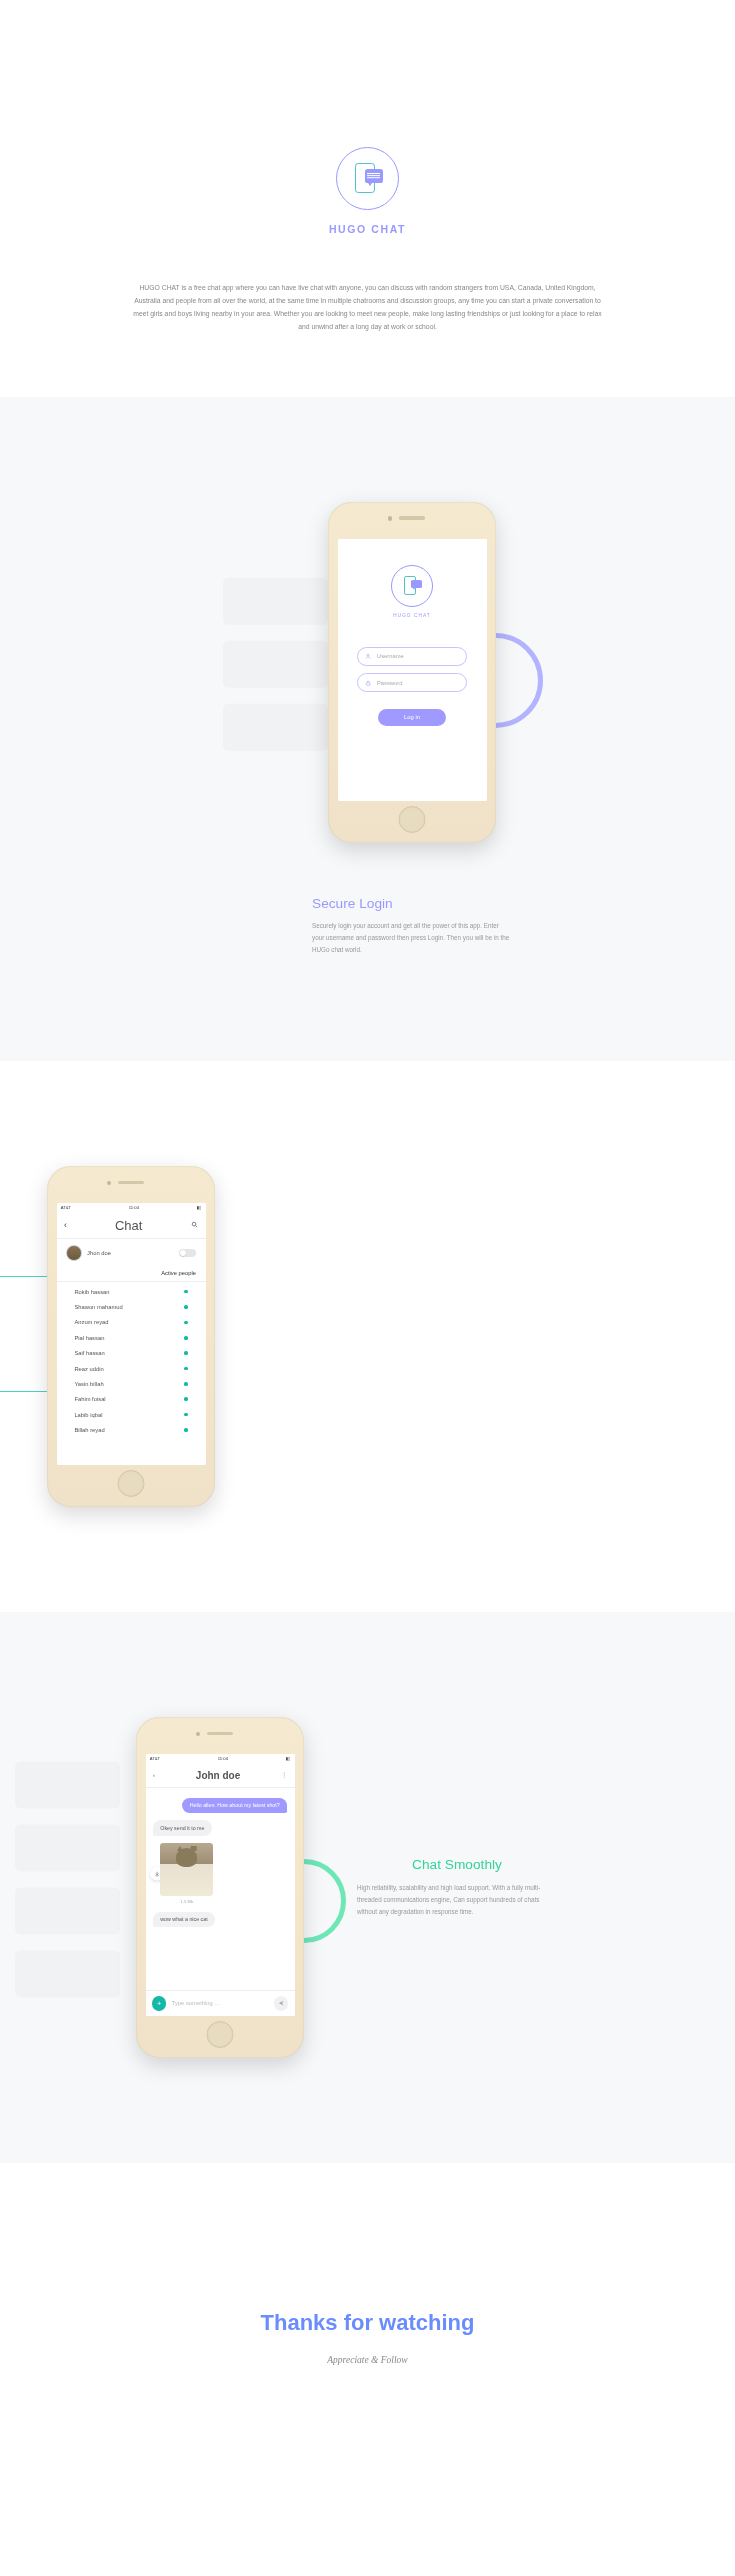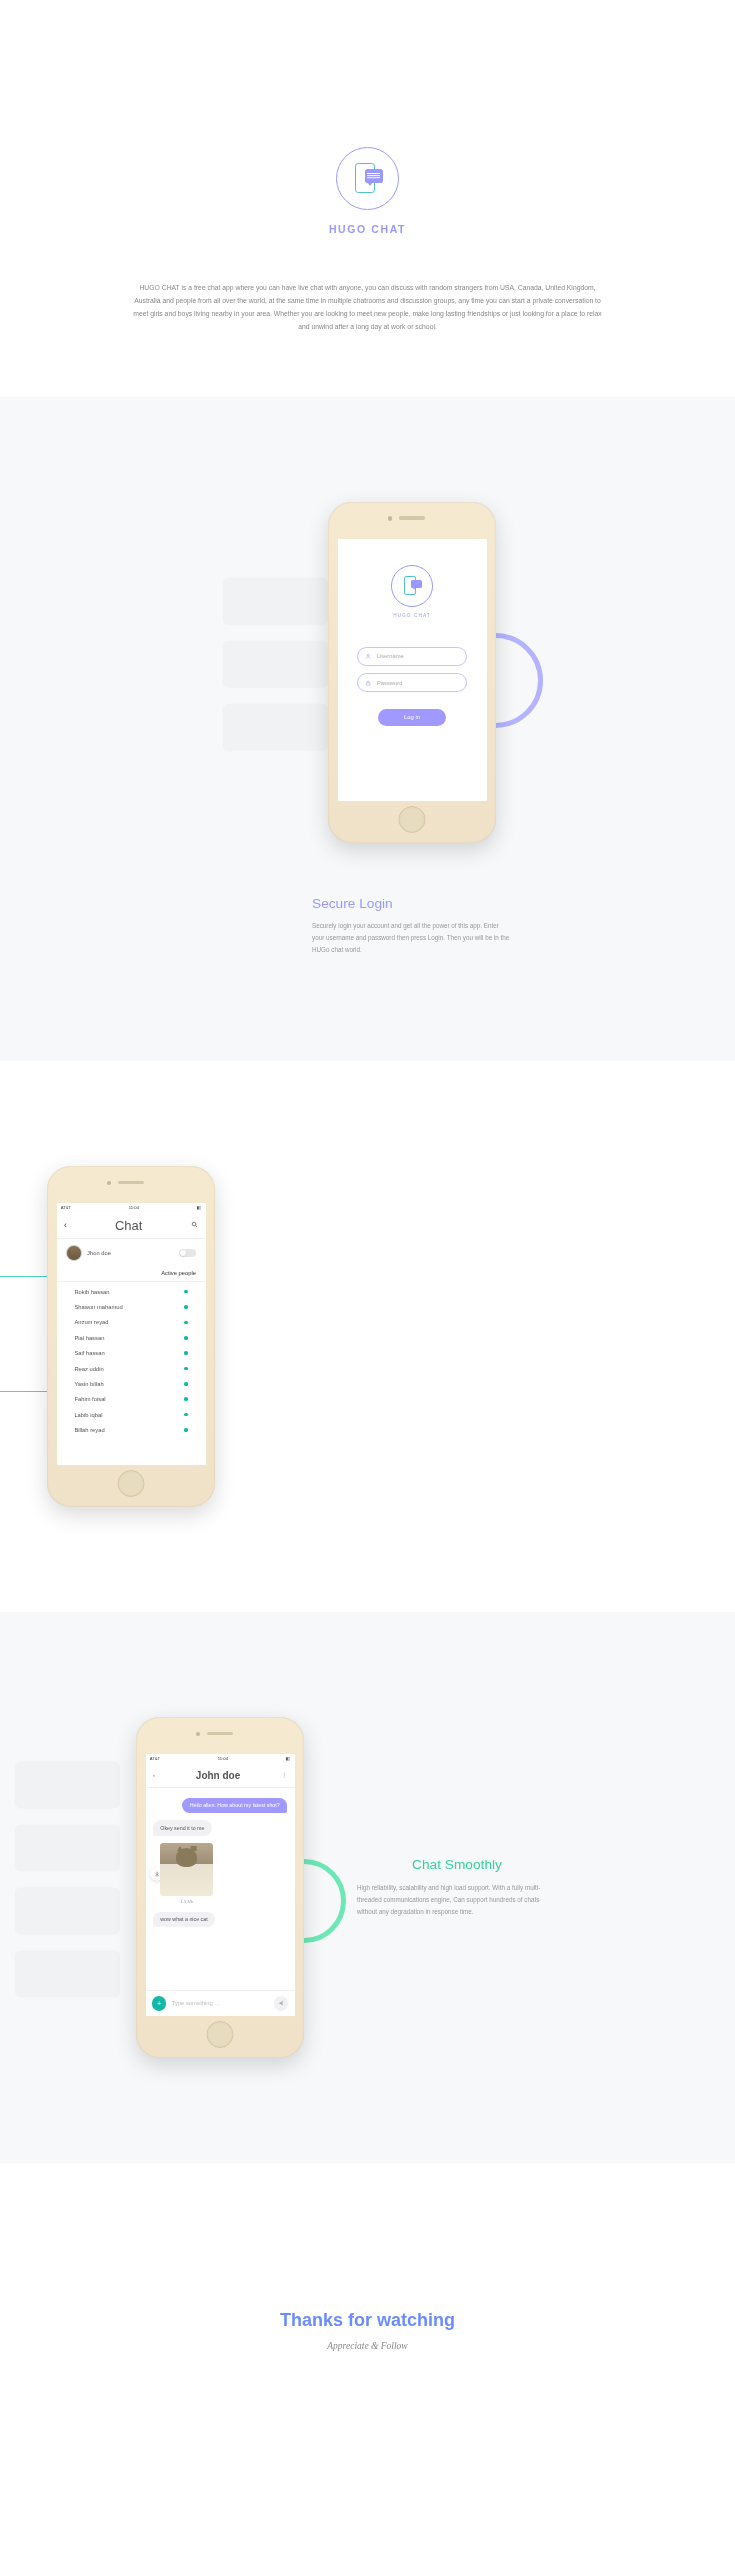--- a/index.html
+++ b/index.html
@@ -87,21 +87,21 @@
   .input-bar .send { width:14.7px;height:14.7px;border-radius:50%;background:#f1f1f4;display:flex;align-items:center;justify-content:center;color:#aaa; }
 
   
   .ghost-screens { position:absolute; left:-126px; top:50%; transform:translateY(-50%); opacity:0.06; width:105px; z-index:0; }
   .ghost-screens > div { height:47px; background:#999; border-radius:5.3px; margin-bottom:15.8px;}
   .sec-login .ghost-screens { left:-105px; }
   .sec-chat .ghost-screens { left:-121px; }
 
   
   .footer { padding:147px 0 126px; text-align:center; }
-  .footer h2 { font-size:18px; color:#6b8cff; font-weight:700; margin-bottom:10px; }
+  .footer h2 { font-size:22px; color:#6b8cff; font-weight:700; margin-bottom:19px; }
   .footer p { font-style:italic; color:#888; font-size:9.5px; font-family: Georgia, serif;}
 </style>
 </head>
 <body>
 
 <section class="hero">
   <div class="hero-icon">
     <div class="hero-icon-inner">
       <div class="hero-phone"></div>
       <div class="hero-bubble"></div>

